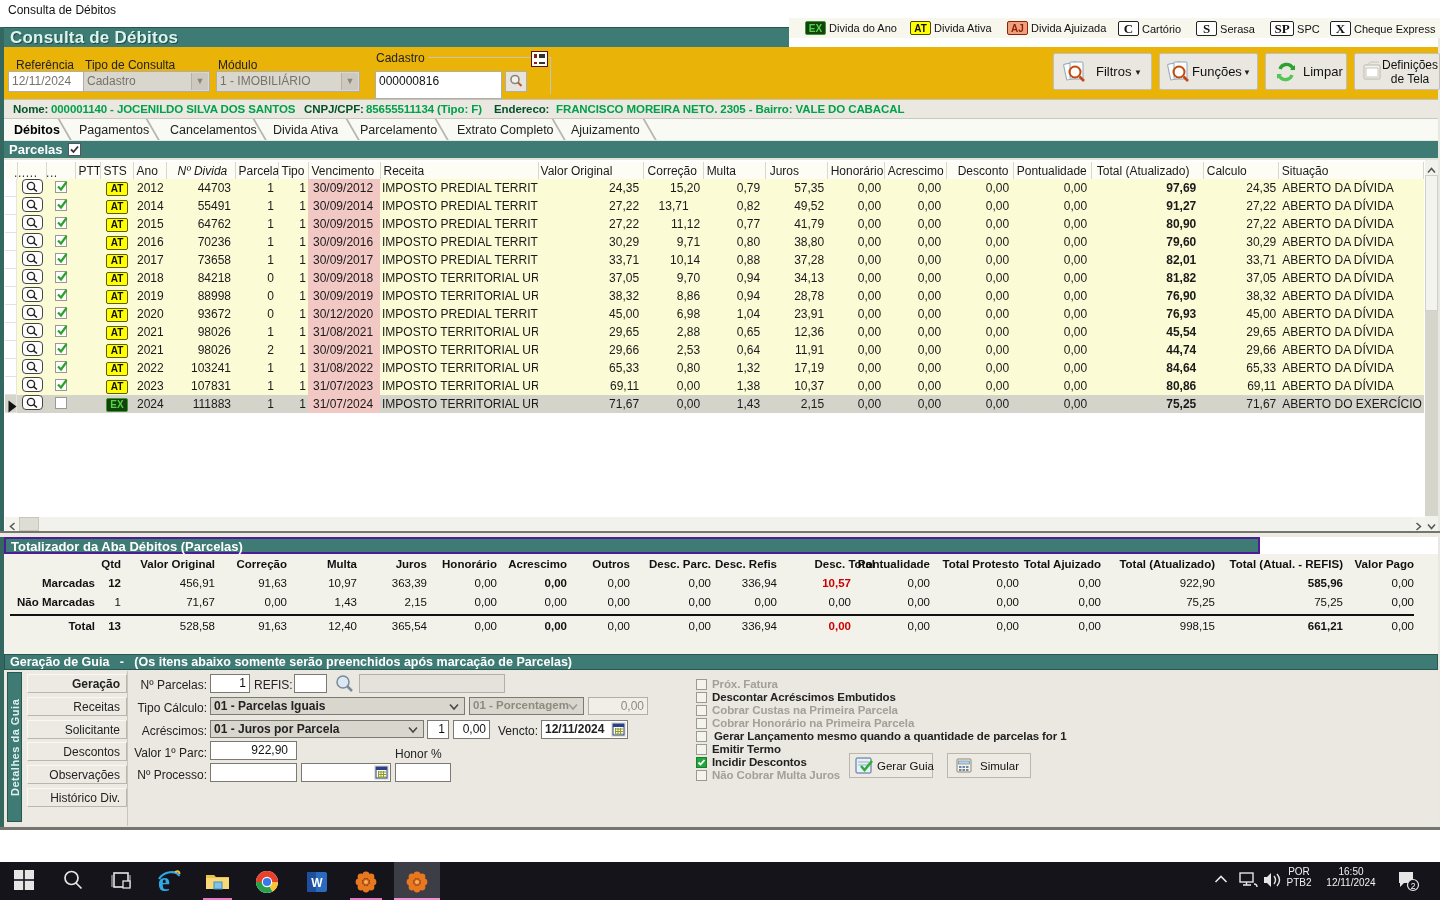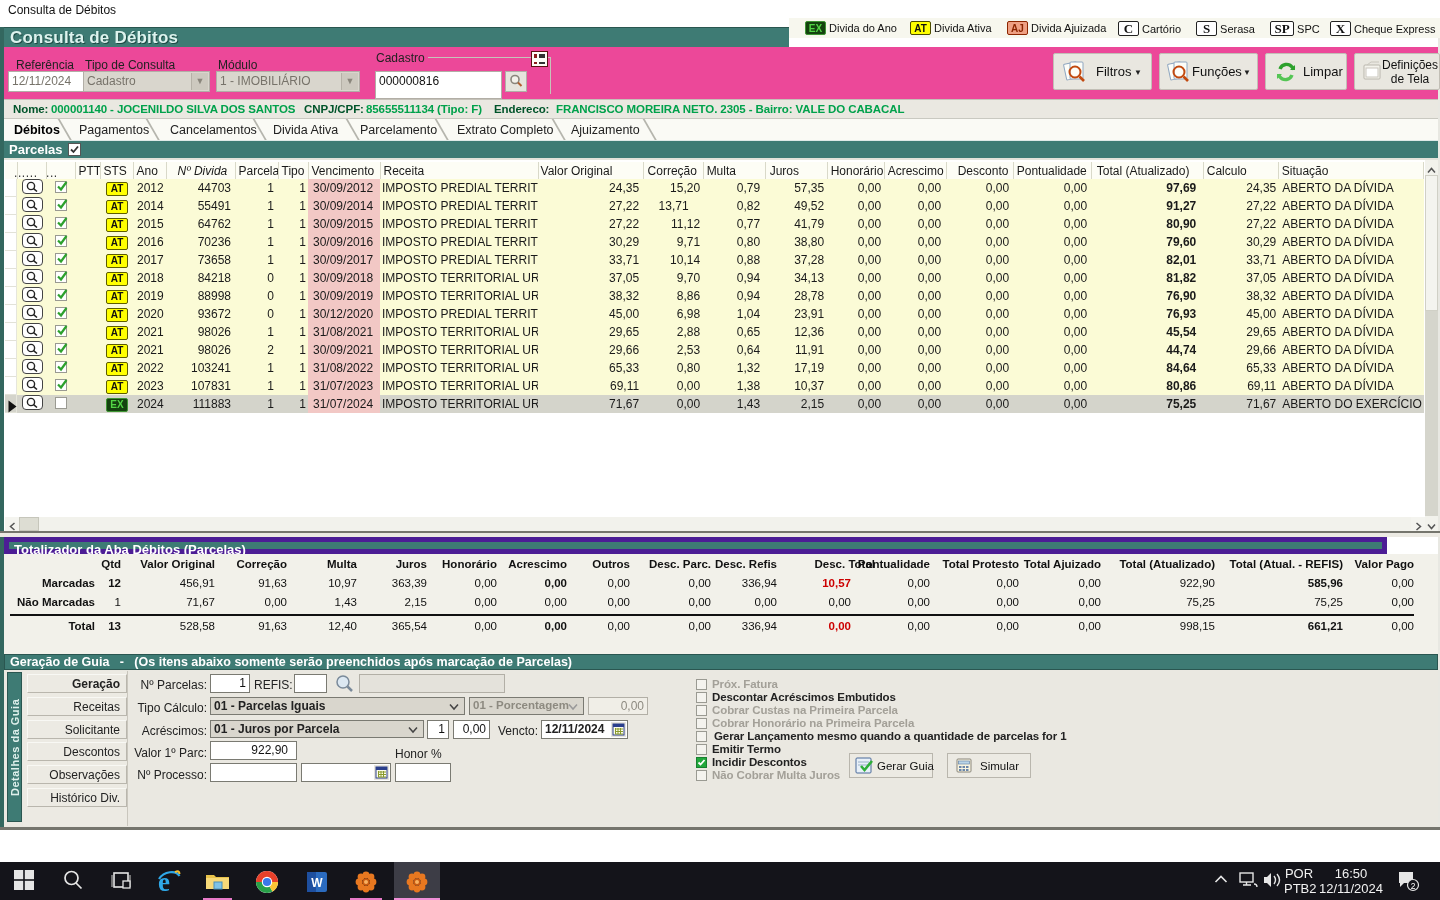--- a/index.html
+++ b/index.html
@@ -13,21 +13,21 @@
 #leftedge { left:0; top:27px; width:4px; height:803px; background:#33675f; }
 #rightedge { left:1438px; top:27px; width:2px; height:803px; background:#e8e8e2; }
 
 #bigbar { left:4px; top:27px; width:785px; height:20px; background:#3e7b74; border-top:1px solid #2a5650; }
 #bigbar span { position:absolute; left:6px; top:0px; font-size:17px; font-weight:bold; color:#ddf3ee; letter-spacing:-0.3px; text-shadow:1px 1px 0 #1d4a44; letter-spacing:0.2px;}
 #legend { left:789px; top:18px; width:722px; height:20px; background:#f7f7ee; font-size:11px; color:#111; }
 .lgi { position:absolute; top:3px; }
 .badge { display:inline-block; text-align:center; font-weight:bold; border-radius:2px; }
 
 
-#formarea { left:4px; top:47px; width:1434px; height:52px; background:#ec4899; }
+#formarea { left:4px; top:47px; width:1434px; height:52px; background:#eab308; }
 .flabel { position:absolute; font-size:12px; color:#222; }
 .finput { position:absolute; background:#fff; border:1px solid #b2aea6; font-size:12px; color:#111; padding:2px 3px; }
 .fdis { background:#d9d6cd; color:#77736a; }
 #nomebar { left:4px; top:99px; width:1434px; height:19px; background:#eae8e1; border-top:1px solid #c4c1b8; font-size:11.5px; font-weight:bold; white-space:nowrap; letter-spacing:-0.1px; }
 #nomebar .lab { color:#00542a; }
 #nomebar .val { color:#00a14b; }
 
 
 #tabs { left:4px; top:118px; width:1434px; height:22px; background:#fafaf5; border-top:1px solid #c9c9c1; }
 .tab { position:absolute; top:4px; font-size:12.5px; color:#222; }
@@ -52,21 +52,21 @@
 .atb { display:inline-block; width:22px; height:14px; background:#ffff00; border:1px solid #5c5c00; border-radius:2px; color:#111; font-weight:bold; font-size:10px; text-align:center; line-height:12px; }
 .exb { display:inline-block; width:22px; height:14px; background:#14420f; border:1px solid #3f9634; border-radius:2px; color:#52d445; font-weight:bold; font-size:10px; text-align:center; line-height:12px; }
 
 
 #vscroll { left:1425px; top:160px; width:13px; height:371px; background:#d5d5cc; }
 #hscroll { left:5px; top:517px; width:1420px; height:14px; background:#f2f2ec; }
 
 #divider1 { left:0; top:531px; width:1440px; height:6px; background:#eceae3; border-top:2px solid #75756d; }
 
 
-#totbar { left:4px; top:537px; width:1383px; height:17px; background:#3e7b74; border:5px solid #4c1d95; }
+#totbar { left:4px; top:537px; width:1256px; height:17px; background:#3e7b74; border:2px solid #4c1d95; }
 #totbar span { position:absolute; left:5px; top:0px; color:#fff; font-weight:bold; font-size:13px; }
 #summary { left:4px; top:554px; width:1434px; height:100px; background:#f2f1ea; }
 #summary2 { font-size:11.5px; color:#111; }
 .scell { position:absolute; text-align:right; white-space:nowrap; }
 .sb { font-weight:bold; }
 .sred { color:#cc0000; font-weight:bold; }
 
 
 #gerbar { left:4px; top:654px; width:1434px; height:16px; background:#3e7b74; border:1px solid #2a5650; }
 #gerbar span { position:absolute; left:5px; top:0; color:#fff; font-weight:bold; font-size:12.5px; }
@@ -84,21 +84,21 @@
 .ckbox { position:absolute; width:11px; height:11px; border:1px solid #9a9a92; background:#f4f3ee; }
 
 
 #botline { left:0; top:827px; width:1440px; height:3px; background:#75756d; }
 #bottombar { left:0; top:830px; width:1440px; height:32px; background:#f0efe9; }
 #sairbtn { position:absolute; left:1337px; top:2px; width:101px; height:27px; background:#efeee8; border:1px solid #c9c6bd; font-size:13px; font-weight:bold; color:#111; }
 
 
 #taskbar { left:0; top:862px; width:1440px; height:38px; background:#14141a; }
 .tbi { position:absolute; top:7px; }
-.tray { position:absolute; color:#f2f2f2; font-size:13px; text-align:center; }
+.tray { position:absolute; color:#f2f2f2; font-size:10px; text-align:center; }
 </style>
 </head>
 <body>
 <div id="root">
   <div class="abs" id="titlebar">
       <span>Consulta de Débitos</span>
     </div>
   <div class="abs" id="leftedge"></div>
   <div class="abs" id="rightedge"></div>
   <div class="abs" id="bigbar">

